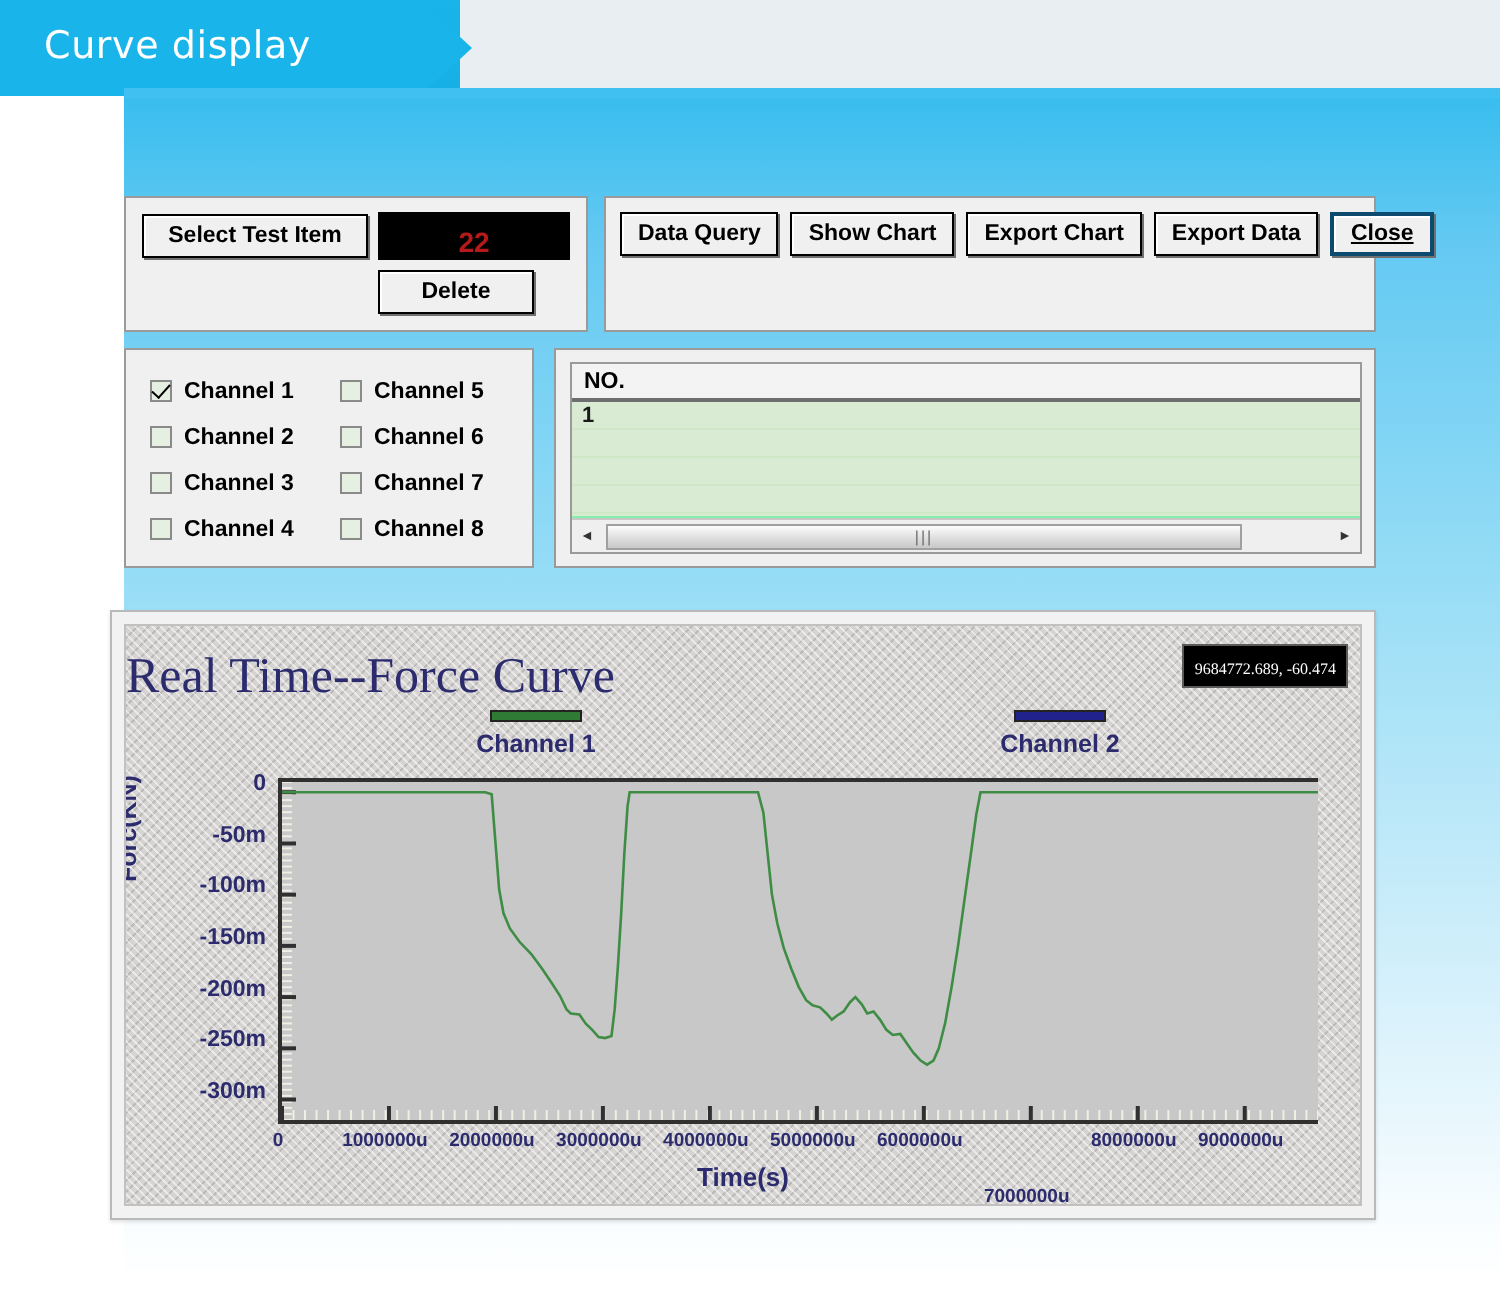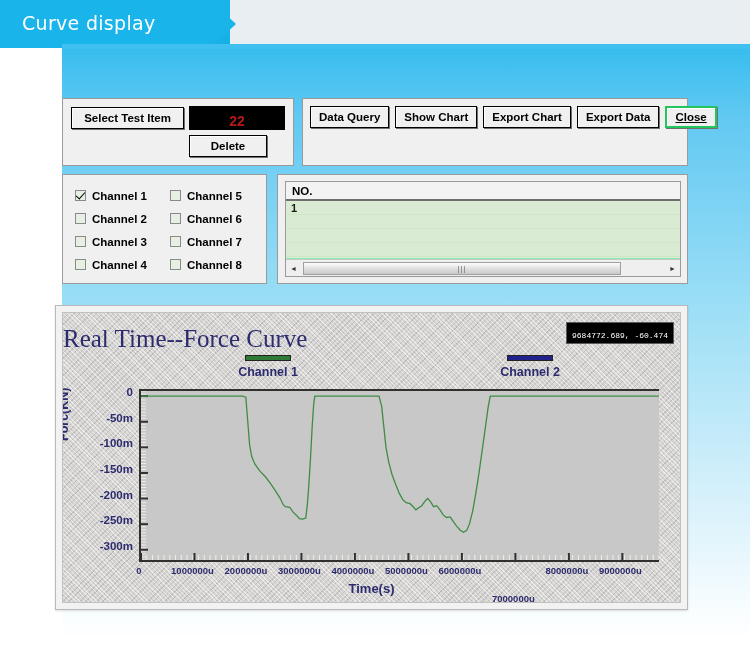--- a/index.html
+++ b/index.html
@@ -76,21 +76,21 @@
   }
   .btn {
     background: #f0f0f0;
     border: 1px solid #000000;
     box-shadow: inset 1px 1px 0 #ffffff, 1px 1px 0 #707070;
     font-family: "Liberation Sans", sans-serif;
     font-size: 11.5px; font-weight: bold; color: #000000;
     display: flex; align-items: center; justify-content: center;
     cursor: default; white-space: nowrap;
   }
-  .btn.default { border: 2px solid #22c55e; text-decoration: underline; }
+  .btn.default { border: 2px solid #0c4a6e; text-decoration: underline; }
 
   
   #panel-test { left: 62px; top: 98px; width: 232px; height: 68px; }
   #btn-select { position: absolute; left: 8px; top: 8px; width: 113px; height: 22px; }
   #lcd {
     position: absolute; left: 126px; top: 7px; width: 96px; height: 24px;
     background: #000000; border: 1px solid #000000;
     display: flex; align-items: flex-end; justify-content: center;
   }
   #lcd-value {
@@ -197,21 +197,21 @@
     font-family: "Liberation Serif", serif;
     font-size: 25px; color: #2b2b6e; white-space: nowrap;
   }
   #coord-box {
     position: absolute; right: 6px; top: 9px;
     background: #000000; border: 1px solid #5a5a5a;
     padding: 1px 5px;
   }
   #coord-text {
     color: #ffffff; font-size: 8px; white-space: nowrap;
-    font-family: Liberation Mono, monospace;
+    font-family: Liberation Serif, serif;
   }
   .legend-item { position: absolute; text-align: center; }
   .legend-swatch { width: 46px; height: 6px; border: 1px solid #232323; margin: 0 auto; }
   .legend-label {
     font-family: "Liberation Sans", sans-serif;
     font-size: 12.5px; font-weight: bold; color: #2b2b6e;
     margin-top: 4px; white-space: nowrap;
   }
   #legend-1 { left: 150px; top: 42px; width: 110px; }
   #legend-2 { left: 412px; top: 42px; width: 110px; }

